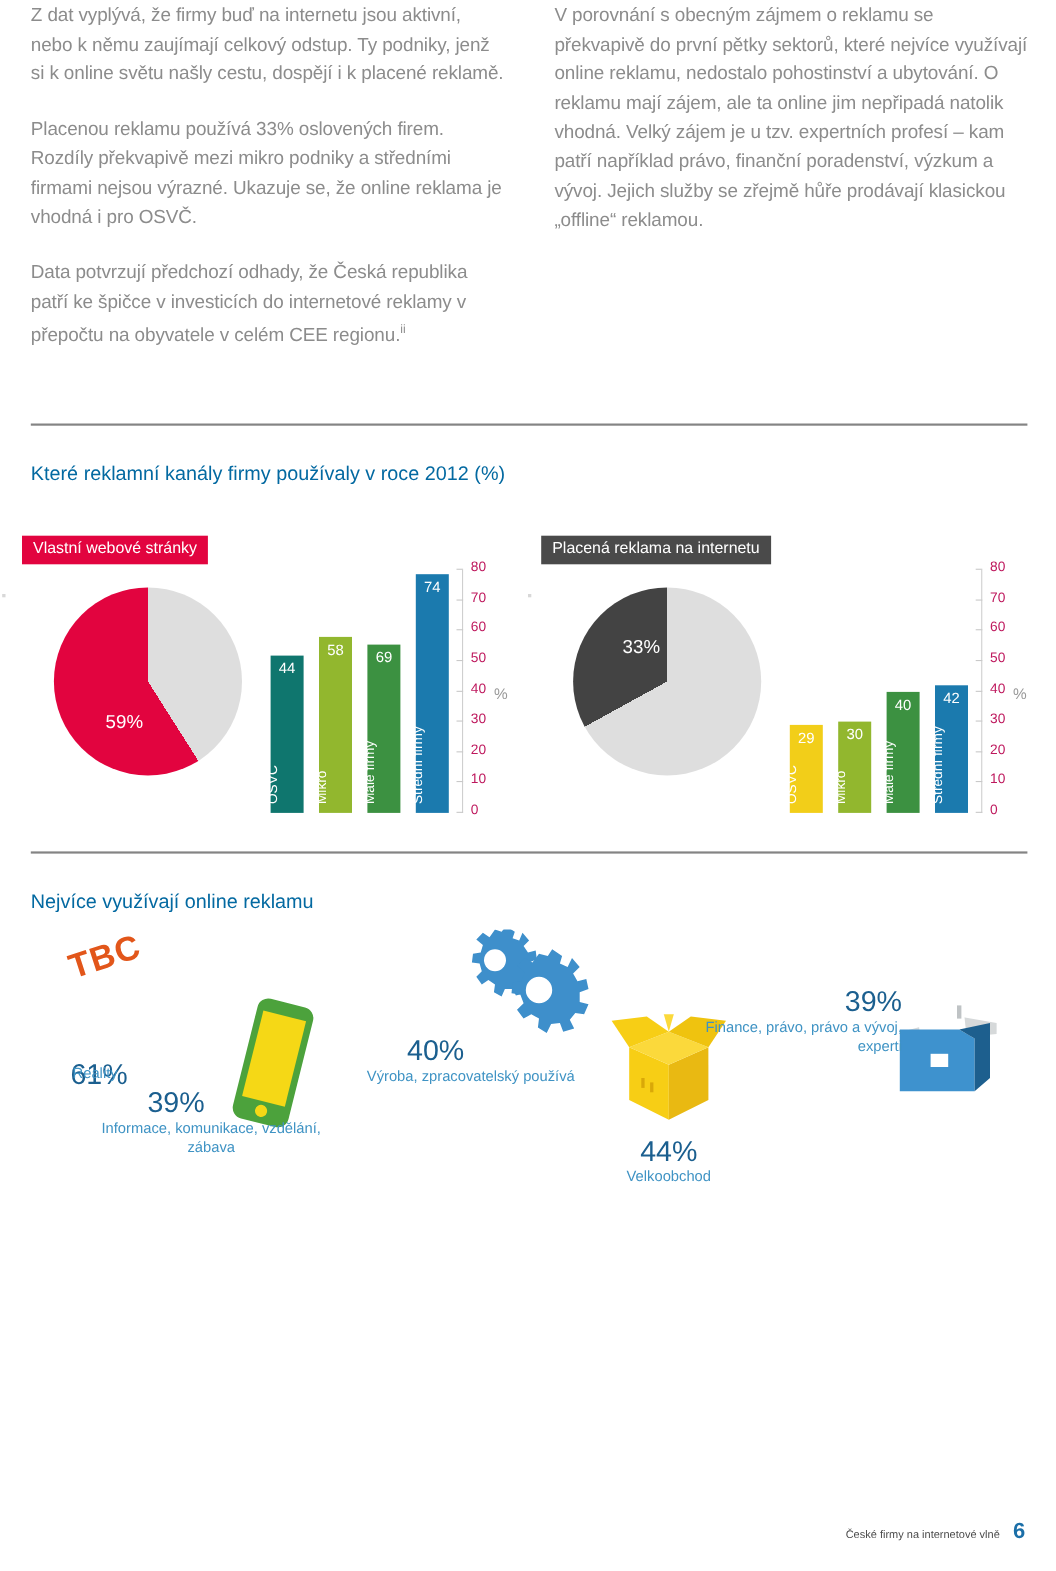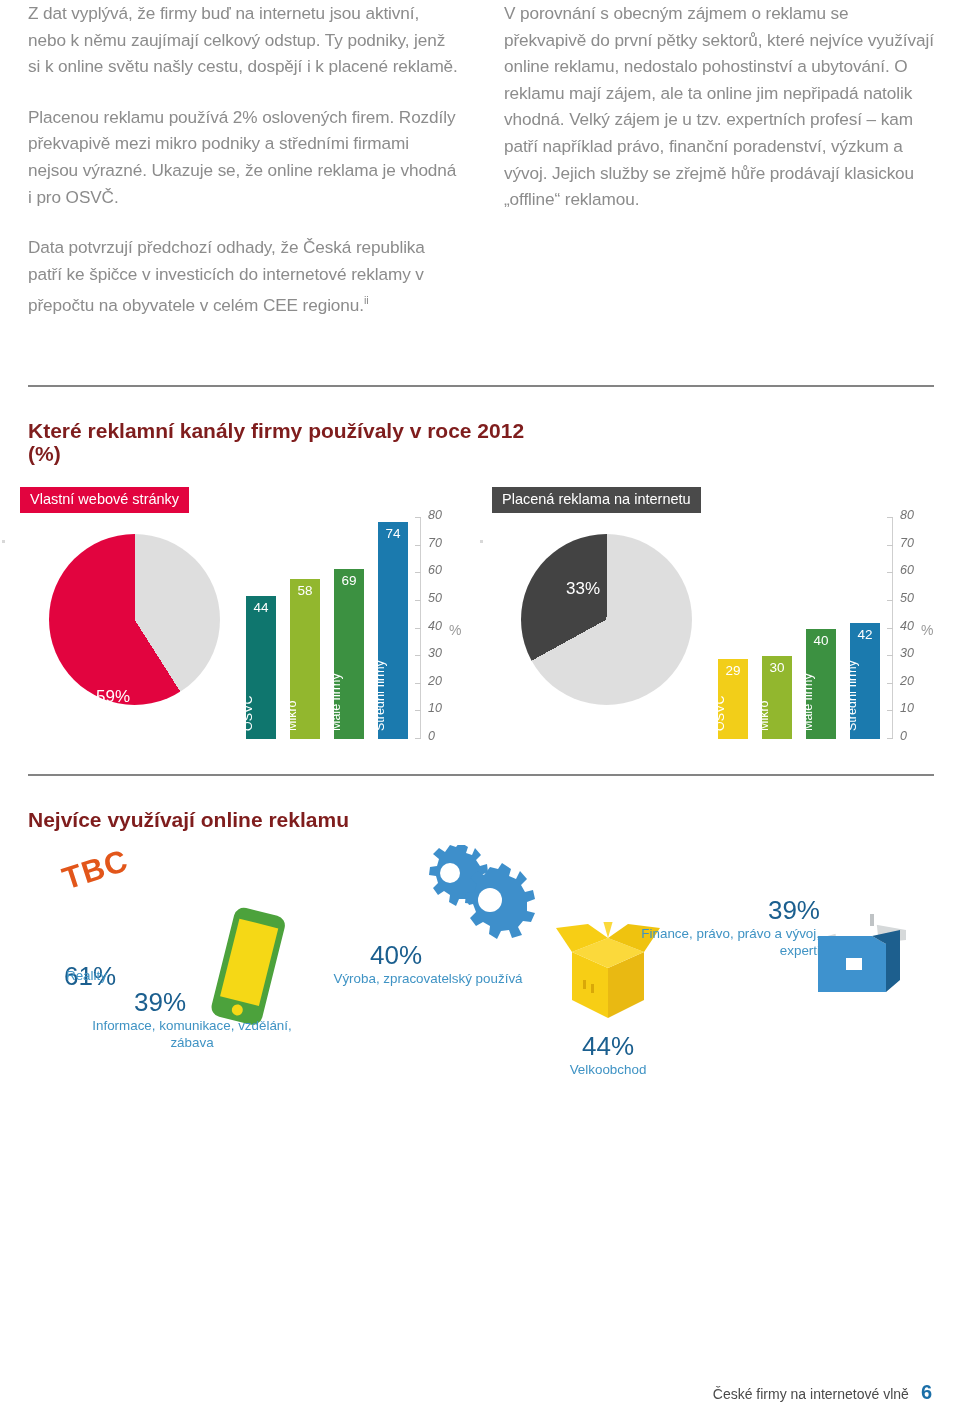--- a/index.html
+++ b/index.html
@@ -42,23 +42,23 @@
     background: #6f6f6f;
     opacity: .85;
   }
   .rule.top    { top: 385px; }
   .rule.middle { top: 774px; }
 
   
   .section-title {
     position: absolute;
     left: 28px;
-    font-size: 21px;
-    font-weight: bold;
-    color: #7f1d1d;
+    font-size: 18px;
+    font-weight: normal;
+    color: #0369a1;
     line-height: 23px;
   }
   .title-charts { top: 419px; width: 520px; }
   .title-info   { top: 808px; width: 520px; }
 
   .chart {
     position: absolute;
     top: 487px;
     width: 452px; height: 265px;
   }
@@ -79,21 +79,21 @@
   .pie-wrap { position: absolute; left: 29px; top: 47px; width: 171px; height: 171px; }
   .pie {
     width: 171px; height: 171px; border-radius: 50%;
     position: relative;
   }
   .pie-label {
     position: absolute;
     color: #ffffff;
     font-size: 17px;
   }
-  .pie-label-left  { left: 47px; top: 113px; margin-top: 40px; }
+  .pie-label-left  { left: 47px; top: 113px; }
   .pie-label-right { left: 45px; top: 45px; }
 
   
   .bars {
     position: absolute;
     left: 226px; bottom: 13px;
     height: 221px; width: 172px;
   }
   .bar {
     position: absolute;
@@ -135,21 +135,21 @@
   .tick {
     position: absolute; left: 0; width: 52px;
     height: 1px;
   }
   .tick .dash {
     position: absolute; left: -5px; top: 0; width: 6px; height: 1px;
     background: #c9c9c9;
   }
   .tick .tlabel {
     position: absolute; left: 8px; top: -9px;
-    font-size: 12.5px; color: #737373; font-style: italic;
+    font-size: 12.5px; color: #be185d;
   }
   .axis-percent {
     position: absolute;
     left: 29px;
     font-size: 14px; color: #9a9a9a;
   }
 
   
   .info { position: absolute; left: 0; top: 850px; width: 960px; height: 300px; }
   .info-item { position: absolute; }
@@ -166,37 +166,37 @@
   }
   .txt-right { text-align: right; }
   .txt-center { text-align: center; }
 
   
   .footer {
     position: absolute;
     right: 28px; bottom: 24px;
     display: flex; align-items: baseline; gap: 12px;
   }
-  .footer-text { font-size: 14px; color: #4a4a4a; }
+  .footer-text { font-size: 10px; color: #4a4a4a; }
   .footer-page { font-size: 20px; font-weight: bold; color: #1b6fa8; }
 
   .tiny-tick {
     position: absolute;
     width: 3px; height: 3px; background: #d8d8d8;
   }
 </style>
 </head>
 <body>
 
 <div class="page">
 
   <div class="text-cols">
     <div class="col col-left">
       <p class="para">Z dat vyplývá, že firmy buď na internetu jsou aktivní, nebo k němu zaujímají celkový odstup. Ty podniky, jenž si k online světu našly cestu, dospějí i k placené reklamě.</p>
-      <p class="para">Placenou reklamu používá 2% oslovených firem. Rozdíly překvapivě mezi mikro podniky a středními firmami nejsou výrazné. Ukazuje se, že online reklama je vhodná i pro OSVČ.</p>
+      <p class="para">Placenou reklamu používá 33% oslovených firem. Rozdíly překvapivě mezi mikro podniky a středními firmami nejsou výrazné. Ukazuje se, že online reklama je vhodná i pro OSVČ.</p>
       <p class="para" style="margin-top:18px;"><span>Data potvrzují předchozí odhady, že Česká republika patří ke špičce v investicích do internetové reklamy v přepočtu na obyvatele v celém CEE regionu.</span><sup>ii</sup></p>
     </div>
     <div class="col col-right">
       <p class="para">V porovnání s obecným zájmem o reklamu se překvapivě do první pětky sektorů, které nejvíce využívají online reklamu, nedostalo pohostinství a ubytování.  O reklamu mají zájem, ale ta online jim nepřipadá natolik vhodná. Velký zájem je u tzv. expertních profesí – kam patří například právo, finanční poradenství, výzkum a vývoj. Jejich služby se zřejmě hůře prodávají klasickou „offline“ reklamou.</p>
     </div>
   </div>
 
   <div class="rule top"></div>
   <div class="rule middle"></div>
 
@@ -219,21 +219,21 @@
           <div class="bar-cat-box">
             <div class="bar-cat-rot">OSVČ</div>
           </div>
         </div>
         <div class="bar" style="left: 44px; width: 30px; height: 160.225px; background: rgb(146, 183, 46);">
           <div class="bar-value">58</div>
           <div class="bar-cat-box">
             <div class="bar-cat-rot">Mikro</div>
           </div>
         </div>
-        <div class="bar" style="left: 88px; width: 30px; height: 170px; background: rgb(60, 145, 65);">
+        <div class="bar" style="left: 88px; width: 30px; height: 153px; background: rgb(60, 145, 65);">
           <div class="bar-value">69</div>
           <div class="bar-cat-box">
             <div class="bar-cat-rot">Malé firmy</div>
           </div>
         </div>
         <div class="bar" style="left: 132px; width: 30px; height: 217px; background: rgb(27, 122, 174);">
           <div class="bar-value">74</div>
           <div class="bar-cat-box">
             <div class="bar-cat-rot">Střední firmy</div>
           </div>

